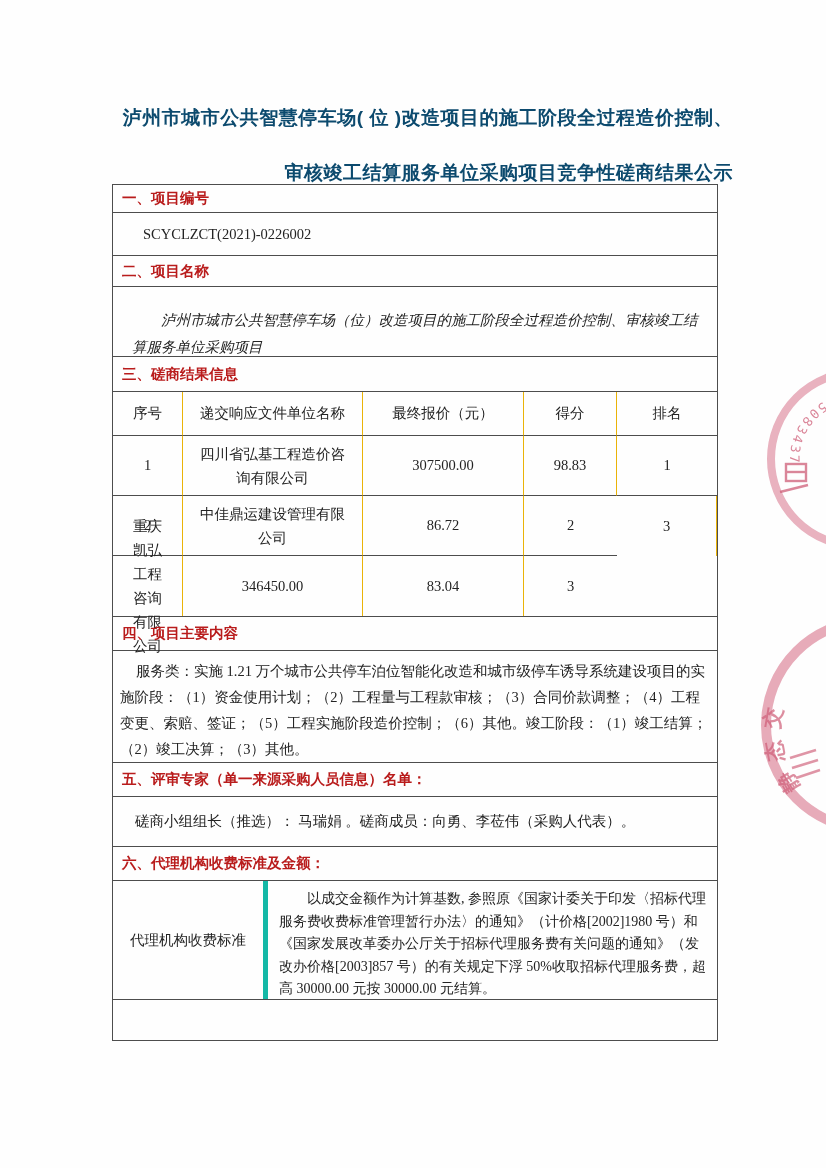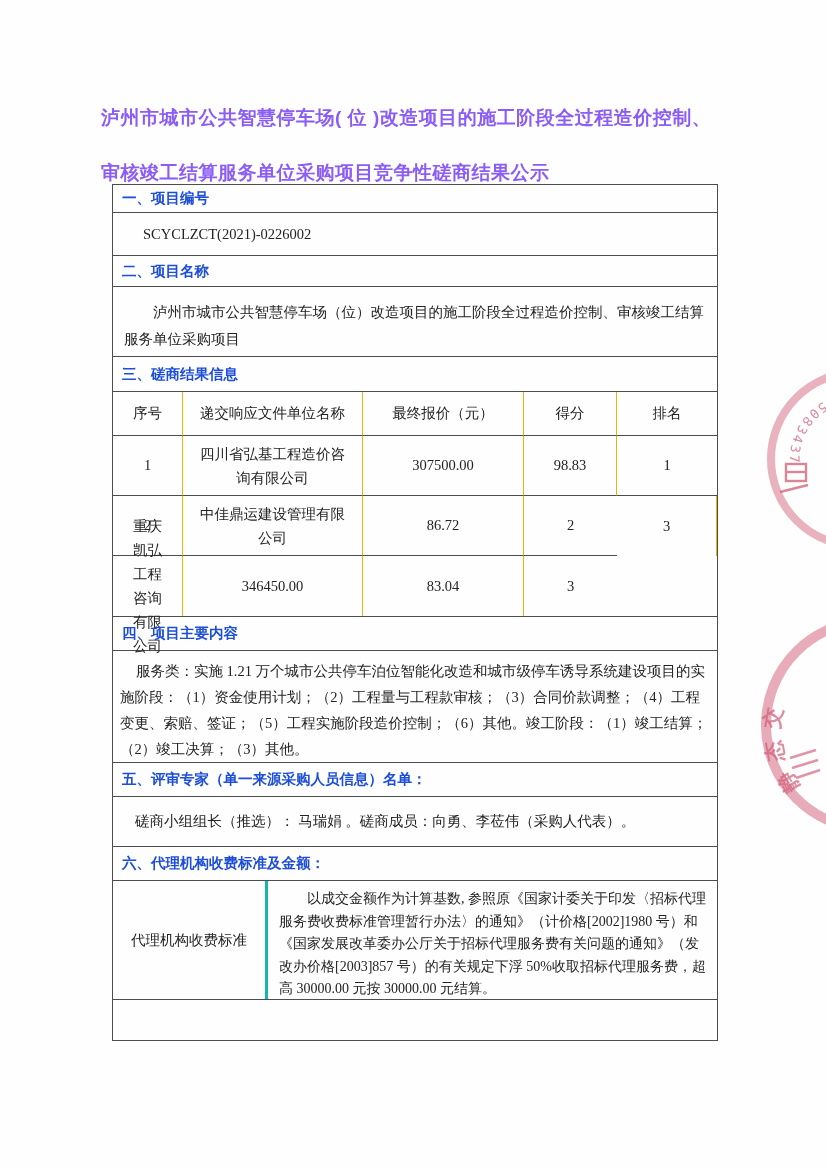--- a/index.html
+++ b/index.html
@@ -4,60 +4,60 @@
 <style>
   html,body { margin:0; padding:0; background:#e8e8e8; }
   .page {
     position:relative; width:826px; height:1168px; margin:0 auto;
     background:#fefefe; overflow:hidden;
     font-family:"Liberation Serif","DejaVu Serif",serif;
     color:#232323;
   }
   
   .title {
-    position:absolute; left:101px; top:90px; width:640px;
-    text-align:left; font-family:"Liberation Sans","DejaVu Sans",sans-serif;
-    font-weight:bold; font-size:19px; line-height:55px; color:#8b5cf6;
+    position:absolute; left:93px; top:90px; width:640px;
+    text-align:right; font-family:"Liberation Sans","DejaVu Sans",sans-serif;
+    font-weight:bold; font-size:19px; line-height:55px; color:#0c4a6e;
     letter-spacing:0.5px;
   }
   
   .doc {
     position:absolute; left:112px; top:184px; width:604px;
     border:1px solid #4d4d4d; background:transparent;
     font-size:14.5px;
   }
   .row { border-bottom:1px solid #4d4d4d; box-sizing:border-box; }
   .row:last-child { border-bottom:none; }
   .sec-head {
     display:flex; align-items:center; padding:0 9px;
-    font-weight:bold; color:#1d4ed8;
+    font-weight:bold; color:#b91c1c;
   }
   .h28 { height:28px; } .h31 { height:31px; } .h34 { height:34px; } .h35 { height:35px; }
   .val-line { display:flex; align-items:center; height:43px; padding-left:30px; }
   .para2 { height:70px; overflow:hidden; }
-  .para2 p { margin:4px; padding:8px 7px 0 7px; text-indent:2em; line-height:27px; }
+  .para2 p { margin:12px; padding:8px 7px 0 7px; text-indent:2em; line-height:27px;font-style:italic; }
   .para4 { height:112px; overflow:hidden; }
   .para4 p { margin:0; padding:7px 7px 0 7px; text-indent:1.1em; line-height:26px; }
   .expert-line { display:flex; align-items:center; height:50px; padding-left:22px; }
   
   .res { display:grid; grid-template-columns:70px 180px 161px 93px 100px; }
   .res .cell {
     border-right:1px solid #eab308; border-bottom:1px solid #4d4d4d;
     display:flex; align-items:center; justify-content:center;
     text-align:center; box-sizing:border-box;
   }
   .res .cell.last { border-right:none; }
   .res .hcell { height:44px; }
   .res .dcell { height:60px; }
   .res .supplier { padding:0 16px; line-height:24px; }
   .res .bottomless { border-bottom:none; }
   
   .fee-row { display:grid; grid-template-columns:155px 449px; }
   .fee-label {
-    border-right:3px solid #14b8a6; display:flex; align-items:center;
+    border-right:5px solid #14b8a6; display:flex; align-items:center;
     justify-content:center; text-align:left; box-sizing:border-box;
   }
   .fee-std { height:119px; }
   .fee-std .fee-text { overflow:hidden; }
   .fee-text { font-size:14px; }
   .fee-text p { margin:0; padding:7px 11px 0 11px; text-indent:2em; line-height:22.5px; }
   .fee-amt { height:40px; }
   .fee-amt .fee-value { display:flex; align-items:center; justify-content:center; }
   
   .stamp { position:absolute; pointer-events:none; }

